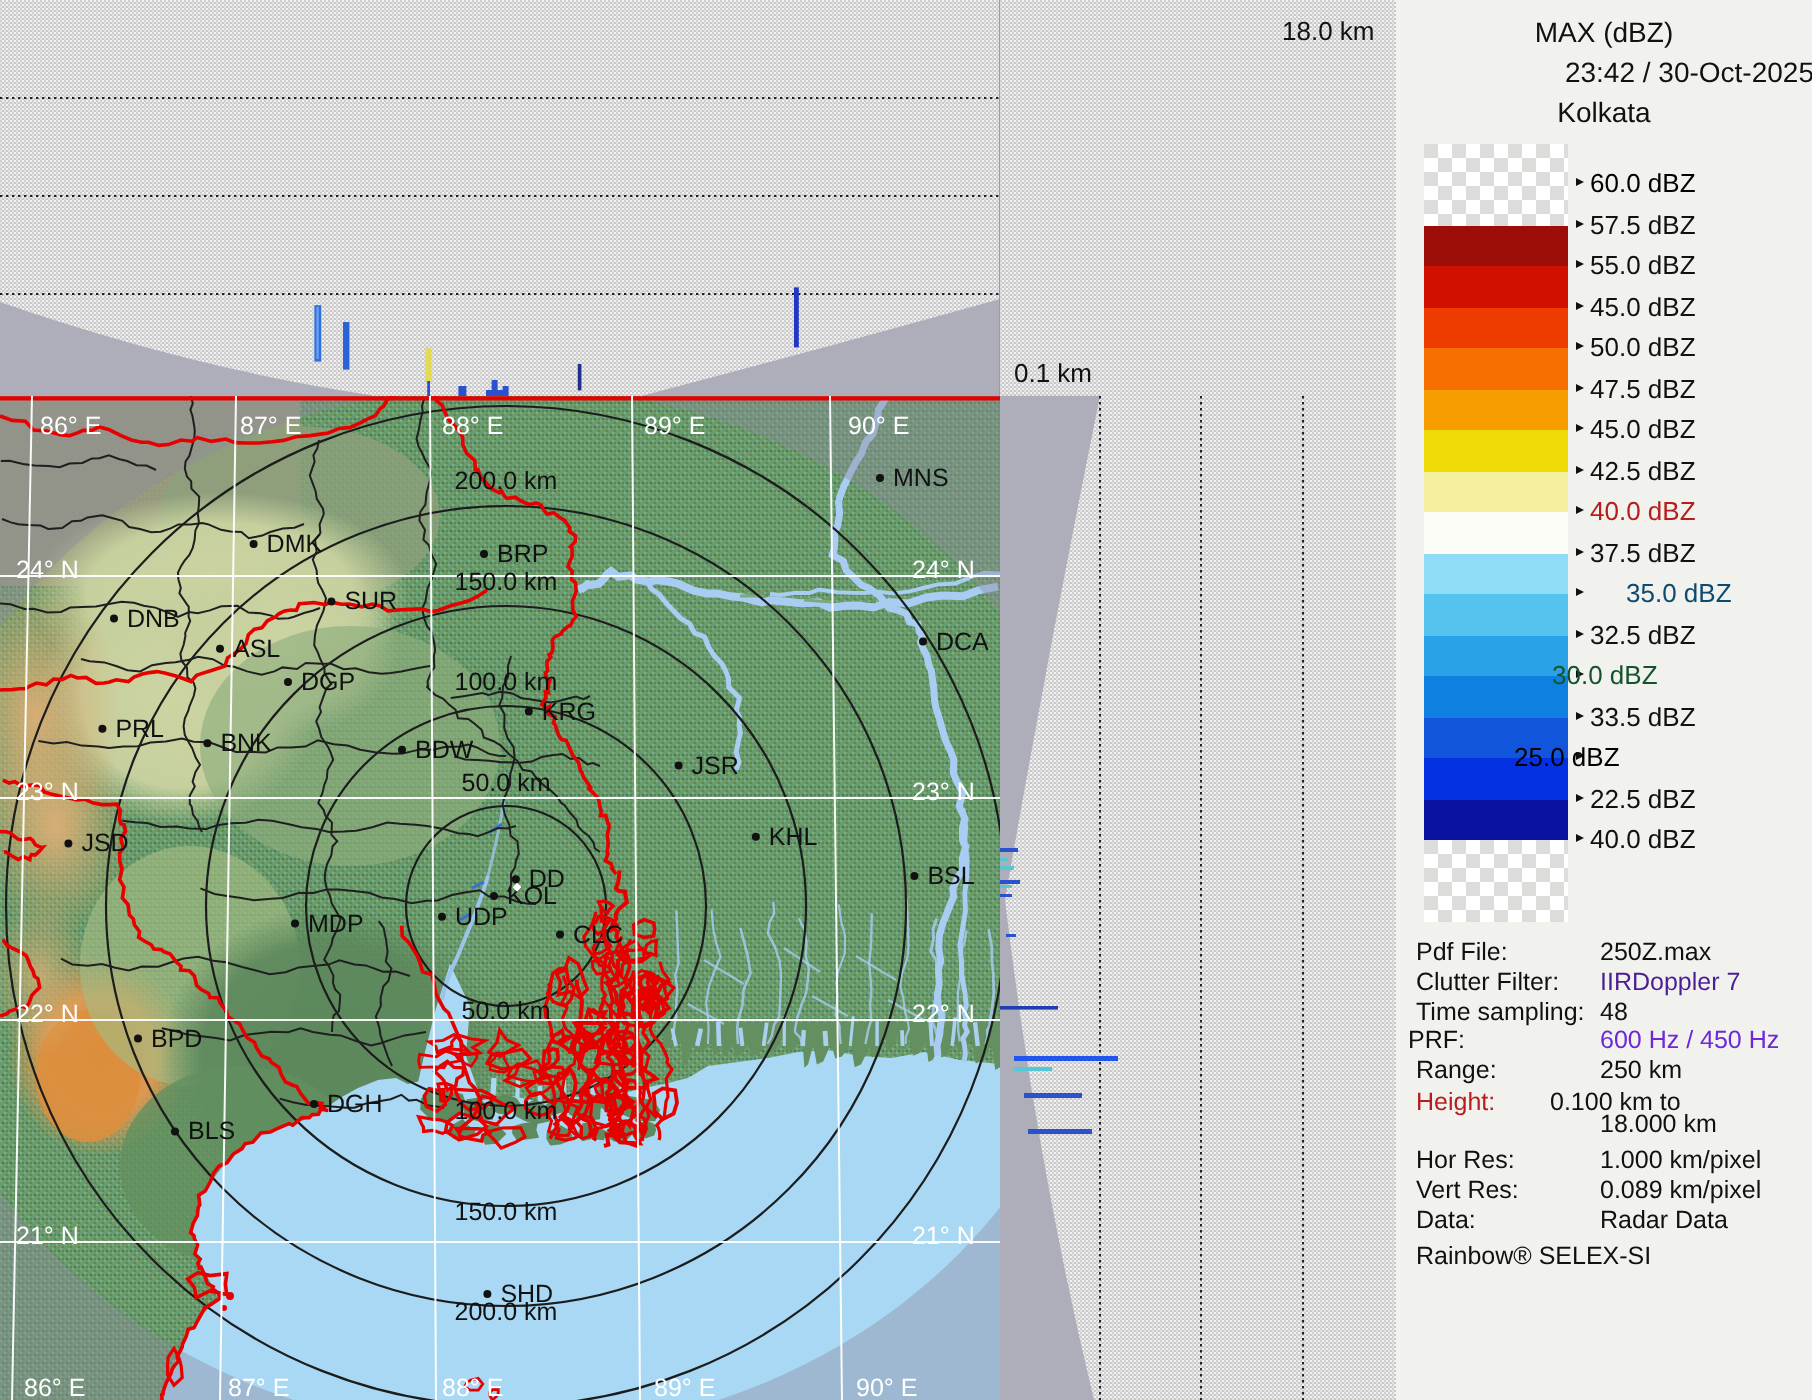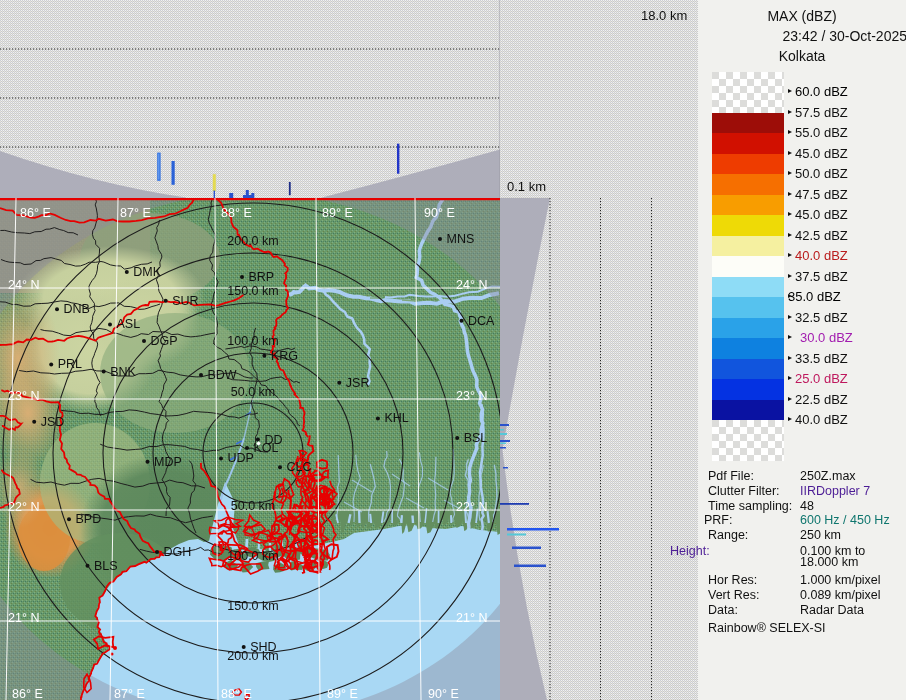--- a/index.html
+++ b/index.html
@@ -413,45 +413,45 @@
 <div style="position:absolute;left:795px;top:186.5px;white-space:nowrap;font:13px 'Liberation Sans',sans-serif;color:#111">47.5 dBZ</div>
 <div style="position:absolute;left:788px;top:212.2px;width:0;height:0;border-top:2.8px solid transparent;border-bottom:2.8px solid transparent;border-left:4.5px solid #111"></div>
 <div style="position:absolute;left:795px;top:207.0px;white-space:nowrap;font:13px 'Liberation Sans',sans-serif;color:#111">45.0 dBZ</div>
 <div style="position:absolute;left:788px;top:232.7px;width:0;height:0;border-top:2.8px solid transparent;border-bottom:2.8px solid transparent;border-left:4.5px solid #111"></div>
 <div style="position:absolute;left:795px;top:227.5px;white-space:nowrap;font:13px 'Liberation Sans',sans-serif;color:#111">42.5 dBZ</div>
 <div style="position:absolute;left:788px;top:253.2px;width:0;height:0;border-top:2.8px solid transparent;border-bottom:2.8px solid transparent;border-left:4.5px solid #111"></div>
 <div style="position:absolute;left:795px;top:248.0px;white-space:nowrap;font:13px 'Liberation Sans',sans-serif;color:#b91c1c">40.0 dBZ</div>
 <div style="position:absolute;left:788px;top:273.7px;width:0;height:0;border-top:2.8px solid transparent;border-bottom:2.8px solid transparent;border-left:4.5px solid #111"></div>
 <div style="position:absolute;left:795px;top:268.5px;white-space:nowrap;font:13px 'Liberation Sans',sans-serif;color:#111">37.5 dBZ</div>
 <div style="position:absolute;left:788px;top:294.2px;width:0;height:0;border-top:2.8px solid transparent;border-bottom:2.8px solid transparent;border-left:4.5px solid #111"></div>
-<div style="position:absolute;left:788px;top:289.0px;white-space:nowrap;font:13px 'Liberation Sans',sans-serif;color:#000000">35.0 dBZ</div>
+<div style="position:absolute;left:813px;top:289.0px;white-space:nowrap;font:13px 'Liberation Sans',sans-serif;color:#0c4a6e">35.0 dBZ</div>
 <div style="position:absolute;left:788px;top:314.7px;width:0;height:0;border-top:2.8px solid transparent;border-bottom:2.8px solid transparent;border-left:4.5px solid #111"></div>
 <div style="position:absolute;left:795px;top:309.5px;white-space:nowrap;font:13px 'Liberation Sans',sans-serif;color:#111">32.5 dBZ</div>
 <div style="position:absolute;left:788px;top:335.2px;width:0;height:0;border-top:2.8px solid transparent;border-bottom:2.8px solid transparent;border-left:4.5px solid #111"></div>
-<div style="position:absolute;left:800px;top:330.0px;white-space:nowrap;font:13px 'Liberation Sans',sans-serif;color:#a21caf">30.0 dBZ</div>
+<div style="position:absolute;left:776px;top:330.0px;white-space:nowrap;font:13px 'Liberation Sans',sans-serif;color:#14532d">30.0 dBZ</div>
 <div style="position:absolute;left:788px;top:355.7px;width:0;height:0;border-top:2.8px solid transparent;border-bottom:2.8px solid transparent;border-left:4.5px solid #111"></div>
 <div style="position:absolute;left:795px;top:350.5px;white-space:nowrap;font:13px 'Liberation Sans',sans-serif;color:#111">33.5 dBZ</div>
 <div style="position:absolute;left:788px;top:376.2px;width:0;height:0;border-top:2.8px solid transparent;border-bottom:2.8px solid transparent;border-left:4.5px solid #111"></div>
-<div style="position:absolute;left:795px;top:371.0px;white-space:nowrap;font:13px 'Liberation Sans',sans-serif;color:#be185d">25.0 dBZ</div>
+<div style="position:absolute;left:757px;top:371.0px;white-space:nowrap;font:13px 'Liberation Sans',sans-serif;color:#000000">25.0 dBZ</div>
 <div style="position:absolute;left:788px;top:396.7px;width:0;height:0;border-top:2.8px solid transparent;border-bottom:2.8px solid transparent;border-left:4.5px solid #111"></div>
 <div style="position:absolute;left:795px;top:391.5px;white-space:nowrap;font:13px 'Liberation Sans',sans-serif;color:#111">22.5 dBZ</div>
 <div style="position:absolute;left:788px;top:417.2px;width:0;height:0;border-top:2.8px solid transparent;border-bottom:2.8px solid transparent;border-left:4.5px solid #111"></div>
 <div style="position:absolute;left:795px;top:412.0px;white-space:nowrap;font:13px 'Liberation Sans',sans-serif;color:#111">40.0 dBZ</div>
 <div style="position:absolute;left:708px;top:469px;white-space:nowrap;font:12.5px 'Liberation Sans',sans-serif;color:#111">Pdf File:</div>
 <div style="position:absolute;left:800px;top:469px;white-space:nowrap;font:12.5px 'Liberation Sans',sans-serif;color:#111">250Z.max</div>
 <div style="position:absolute;left:708px;top:484px;white-space:nowrap;font:12.5px 'Liberation Sans',sans-serif;color:#111">Clutter Filter:</div>
 <div style="position:absolute;left:800px;top:484px;white-space:nowrap;font:12.5px 'Liberation Sans',sans-serif;color:#4c1d95">IIRDoppler 7</div>
 <div style="position:absolute;left:708px;top:499px;white-space:nowrap;font:12.5px 'Liberation Sans',sans-serif;color:#111">Time sampling:</div>
 <div style="position:absolute;left:800px;top:499px;white-space:nowrap;font:12.5px 'Liberation Sans',sans-serif;color:#111">48</div>
 <div style="position:absolute;left:704px;top:513px;white-space:nowrap;font:12.5px 'Liberation Sans',sans-serif;color:#111">PRF:</div>
-<div style="position:absolute;left:800px;top:513px;white-space:nowrap;font:12.5px 'Liberation Sans',sans-serif;color:#0f766e">600 Hz / 450 Hz</div>
+<div style="position:absolute;left:800px;top:513px;white-space:nowrap;font:12.5px 'Liberation Sans',sans-serif;color:#6d28d9">600 Hz / 450 Hz</div>
 <div style="position:absolute;left:708px;top:528px;white-space:nowrap;font:12.5px 'Liberation Sans',sans-serif;color:#111">Range:</div>
 <div style="position:absolute;left:800px;top:528px;white-space:nowrap;font:12.5px 'Liberation Sans',sans-serif;color:#111">250 km</div>
-<div style="position:absolute;left:670px;top:543.5px;white-space:nowrap;font:12.5px 'Liberation Sans',sans-serif;color:#4c1d95">Height:</div>
-<div style="position:absolute;left:800px;top:543.5px;white-space:nowrap;font:12.5px 'Liberation Sans',sans-serif;color:#111">0.100 km to</div>
+<div style="position:absolute;left:708px;top:543.5px;white-space:nowrap;font:12.5px 'Liberation Sans',sans-serif;color:#b91c1c">Height:</div>
+<div style="position:absolute;left:775px;top:543.5px;white-space:nowrap;font:12.5px 'Liberation Sans',sans-serif;color:#111">0.100 km to</div>
 <div style="position:absolute;left:800px;top:555px;white-space:nowrap;font:12.5px 'Liberation Sans',sans-serif;color:#111">18.000 km</div>
 <div style="position:absolute;left:708px;top:573px;white-space:nowrap;font:12.5px 'Liberation Sans',sans-serif;color:#111">Hor Res:</div>
 <div style="position:absolute;left:800px;top:573px;white-space:nowrap;font:12.5px 'Liberation Sans',sans-serif;color:#111">1.000 km/pixel</div>
 <div style="position:absolute;left:708px;top:588px;white-space:nowrap;font:12.5px 'Liberation Sans',sans-serif;color:#111">Vert Res:</div>
 <div style="position:absolute;left:800px;top:588px;white-space:nowrap;font:12.5px 'Liberation Sans',sans-serif;color:#111">0.089 km/pixel</div>
 <div style="position:absolute;left:708px;top:603px;white-space:nowrap;font:12.5px 'Liberation Sans',sans-serif;color:#111">Data:</div>
 <div style="position:absolute;left:800px;top:603px;white-space:nowrap;font:12.5px 'Liberation Sans',sans-serif;color:#111">Radar Data</div>
 <div style="position:absolute;left:708px;top:621px;white-space:nowrap;font:12.5px 'Liberation Sans',sans-serif;color:#111">Rainbow® SELEX-SI</div>
 
 </body></html>

